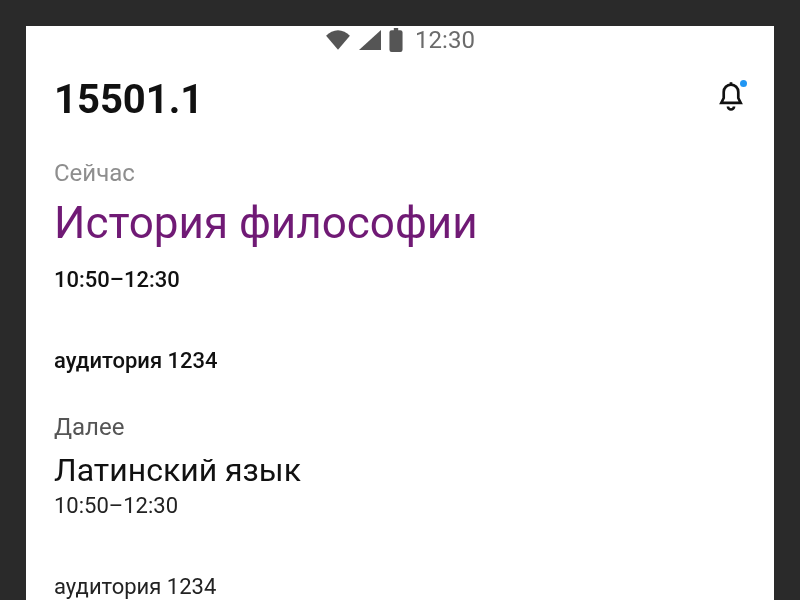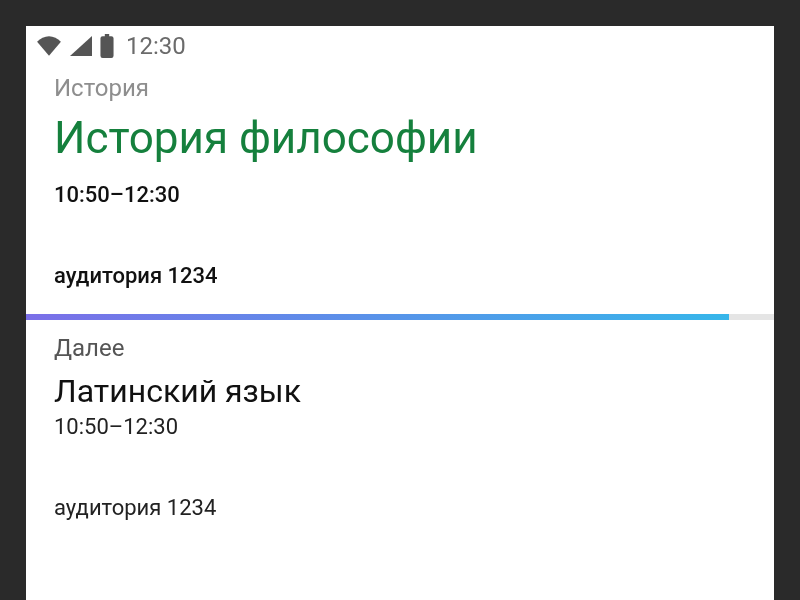--- a/index.html
+++ b/index.html
@@ -15,21 +15,21 @@
       background: #fff;
       height: 100%;
       width: 100%;
       display: flex;
       flex-direction: column;
     }
     .status-bar {
       height: 40px;
       background: #fff;
       display: flex;
-      justify-content: flex-start;
+      justify-content: center;
       align-items: center;
       padding: 0 10px;
       gap: 8px;
       color: #555;
     }
     .status-bar svg { display: block; }
     .status-time {
       font-size: 24px;
       color: #6b6b6b;
       margin-left: 4px;
@@ -62,21 +62,21 @@
       padding: 8px 28px 26px 28px;
     }
     .section-label {
       font-size: 24px;
       color: #8e8e8e;
       margin-bottom: 10px;
     }
     .course-title.current {
       font-size: 44px;
       font-weight: 400;
-      color: #15803d;
+      color: #701a75;
       margin-bottom: 18px;
     }
     .course-title.next {
       font-size: 32px;
       font-weight: 400;
       color: #111;
       margin-bottom: 4px;
     }
     .meta {
       display: flex;
@@ -118,23 +118,36 @@
         </svg>
     </span>
     <span>
       <svg width="14" height="24" viewBox="0 0 12 22">
           <path fill="#555" d="M4 0h4v2h2a2 2 0 0 1 2 2v16a2 2 0 0 1-2 2H2a2 2 0 0 1-2-2V4a2 2 0 0 1 2-2h2V0z"></path>
         </svg>
     </span>
     <span class="status-time">12:30</span>
   </div>
 
+  <div class="header">
+    <div class="header-title">15501.1</div>
+    <div class="bell-wrap">
+      <span>
+        <svg width="30" height="34" viewBox="0 0 24 28" fill="none" stroke="#111" stroke-width="2.2">
+          <path d="M12 3a6 6 0 0 0-6 6v5l-2 4h16l-2-4V9a6 6 0 0 0-6-6z"></path>
+          <path d="M9.5 21a2.5 2.5 0 0 0 5 0"></path>
+          <line x1="12" y1="1" x2="12" y2="3"></line>
+        </svg>
+      </span>
+      <div class="bell-dot"></div>
+    </div>
+  </div>
 
   <div class="section">
-    <div class="section-label">История</div>
+    <div class="section-label">Сейчас</div>
     <div class="course-title current">История философии</div>
     <div class="meta">
       <span>10:50–12:30</span>
       <span>аудитория 1234</span>
     </div>
   </div>
 
   <div class="progress">
     <div class="progress-fill"></div>
   </div>

